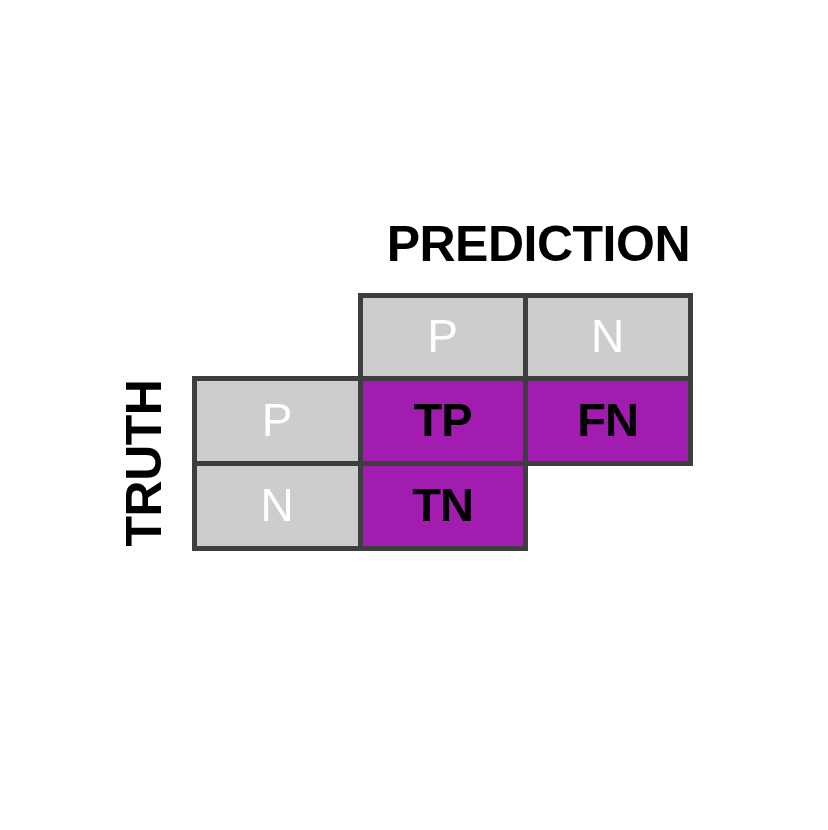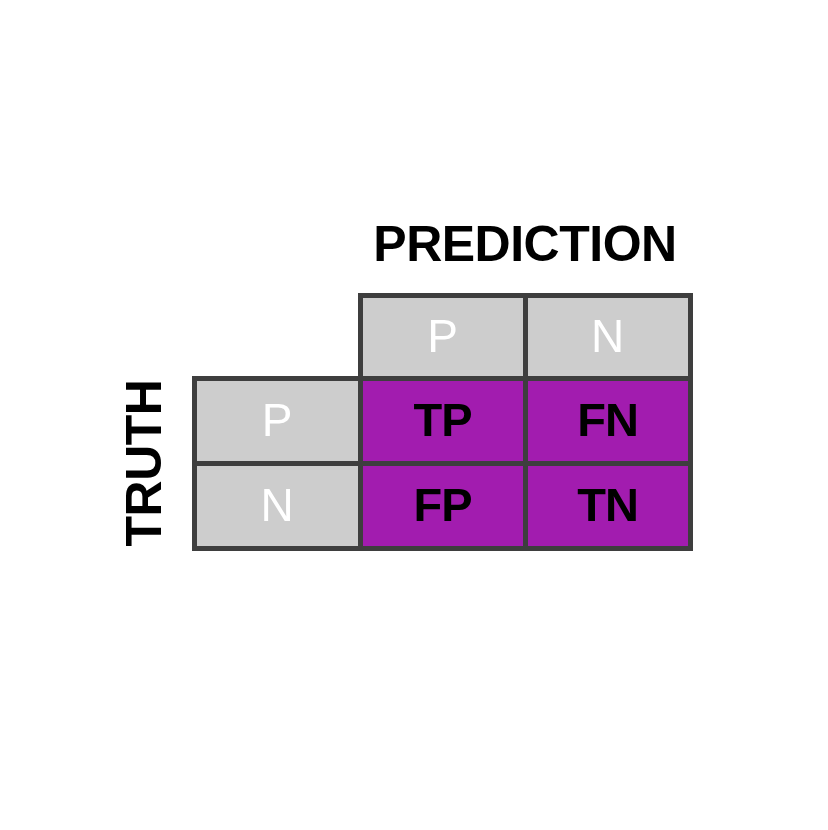--- a/index.html
+++ b/index.html
@@ -21,21 +21,21 @@
   }
 
   
   #prediction-label {
     position: absolute;
     left: 360px;
     top: 216px;
     width: 330px;
     height: 56px;
     line-height: 56px;
-    text-align: center;
+    text-align: right;
     font-size: 50px;
     font-weight: bold;
     color: #000000;
     letter-spacing: -0.5px;
     white-space: nowrap;
   }
 
   
   #truth-label-wrap {
     position: absolute;
@@ -140,22 +140,19 @@
     </div>
 
     <div class="cell data">
       <span class="txt">FN</span>
     </div>
 
     <div class="cell header">
       <span class="txt">N</span>
     </div>
 
-    <div class="cell data">
-      <span class="txt">FP</span>
-    </div>
 
     <div class="cell data">
       <span class="txt">TN</span>
     </div>
 
   </div>
 </div>
 
 </body></html>

